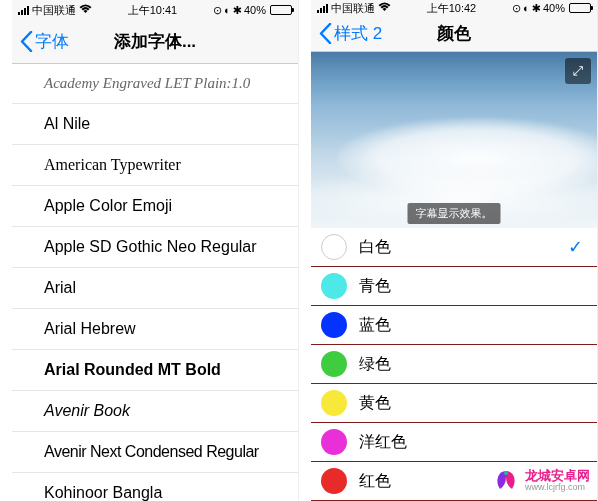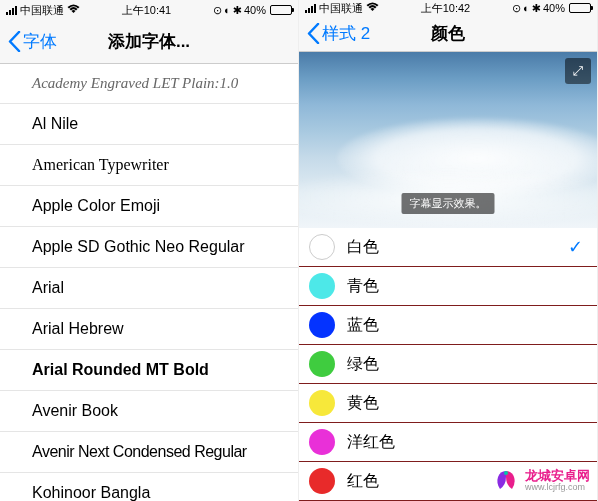--- a/index.html
+++ b/index.html
@@ -12,20 +12,21 @@
       overflow: hidden;
       position: relative;
     }
     .phone {
       width: 299px;
       height: 501px;
       display: flex;
       flex-direction: column;
       border-right: 1px solid #eee;
       position: relative;
+      margin-left: 12px;
     }
     .phone:last-child { border-right: none; }
 
     
     .status-bar {
       height: 20px;
       display: flex;
       align-items: center;
       justify-content: space-between;
       padding: 0 6px;
@@ -99,21 +100,21 @@
       border-bottom: 1px solid #e5e5e5;
       font-size: 16px;
       color: #000;
       white-space: nowrap;
       overflow: hidden;
     }
     .font-academy { font-family: "Academy Engraved LET", serif; font-style: italic; color: #666; font-size: 15px; }
     .font-typewriter { font-family: "American Typewriter", serif; }
     .font-arial-bold { font-family: Arial; font-weight: bold; }
     .font-avenir-cond { font-family: "Avenir Next Condensed", sans-serif; letter-spacing: -0.5px; }
-    .font-avenir { font-family: Avenir, sans-serif; }
+    .font-avenir { font-family: Avenir, sans-serif; font-style: italic; }
 
     
     .preview {
       height: 215px;
       background: linear-gradient(180deg, #4a7ba8 0%, #6b9dc4 15%, #8fb8d8 30%, #a8c9e0 45%, #c5dae9 60%, #e0ecf3 80%, #f0f5f9 100%);
       position: relative;
       overflow: hidden;
     }
     .cloud1 {
       position: absolute;
@@ -138,21 +139,21 @@
       background: rgba(0,0,0,0.5);
       border-radius: 3px;
       display: flex;
       align-items: center;
       justify-content: center;
       color: #fff;
       font-size: 13px;
     }
     .subtitle-badge {
       position: absolute;
-      bottom: 14px;
+      bottom: 4px;
       left: 50%; transform: translateX(-50%);
       background: rgba(0,0,0,0.55);
       color: #fff;
       font-size: 11px;
       padding: 3px 8px;
       border-radius: 2px;
     }
 
     
     .color-list {

